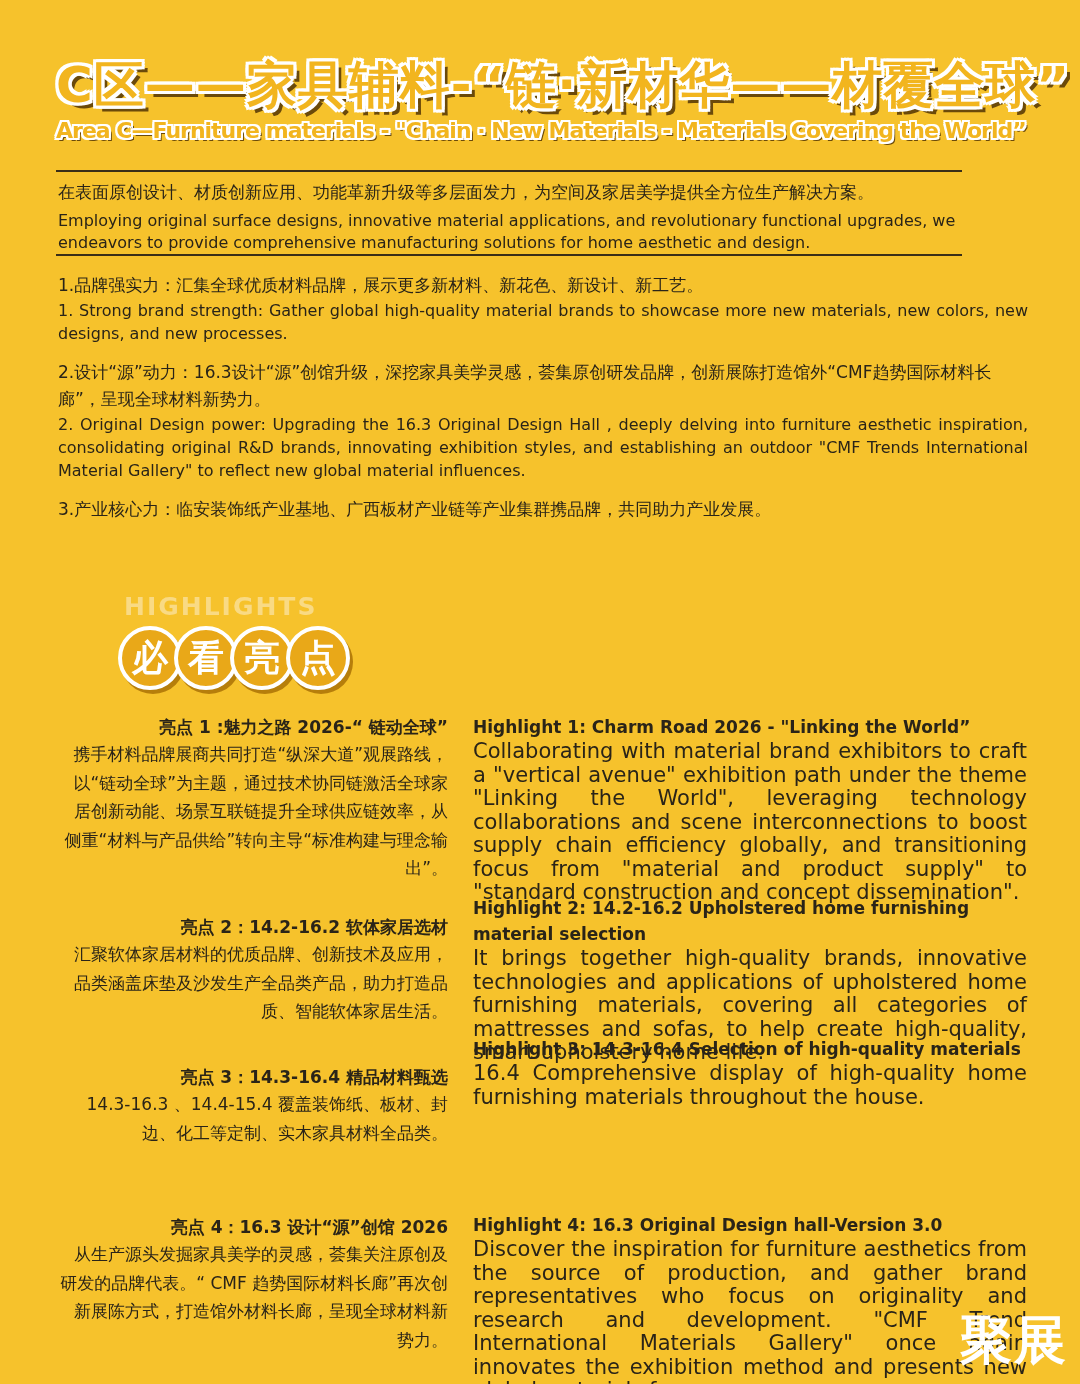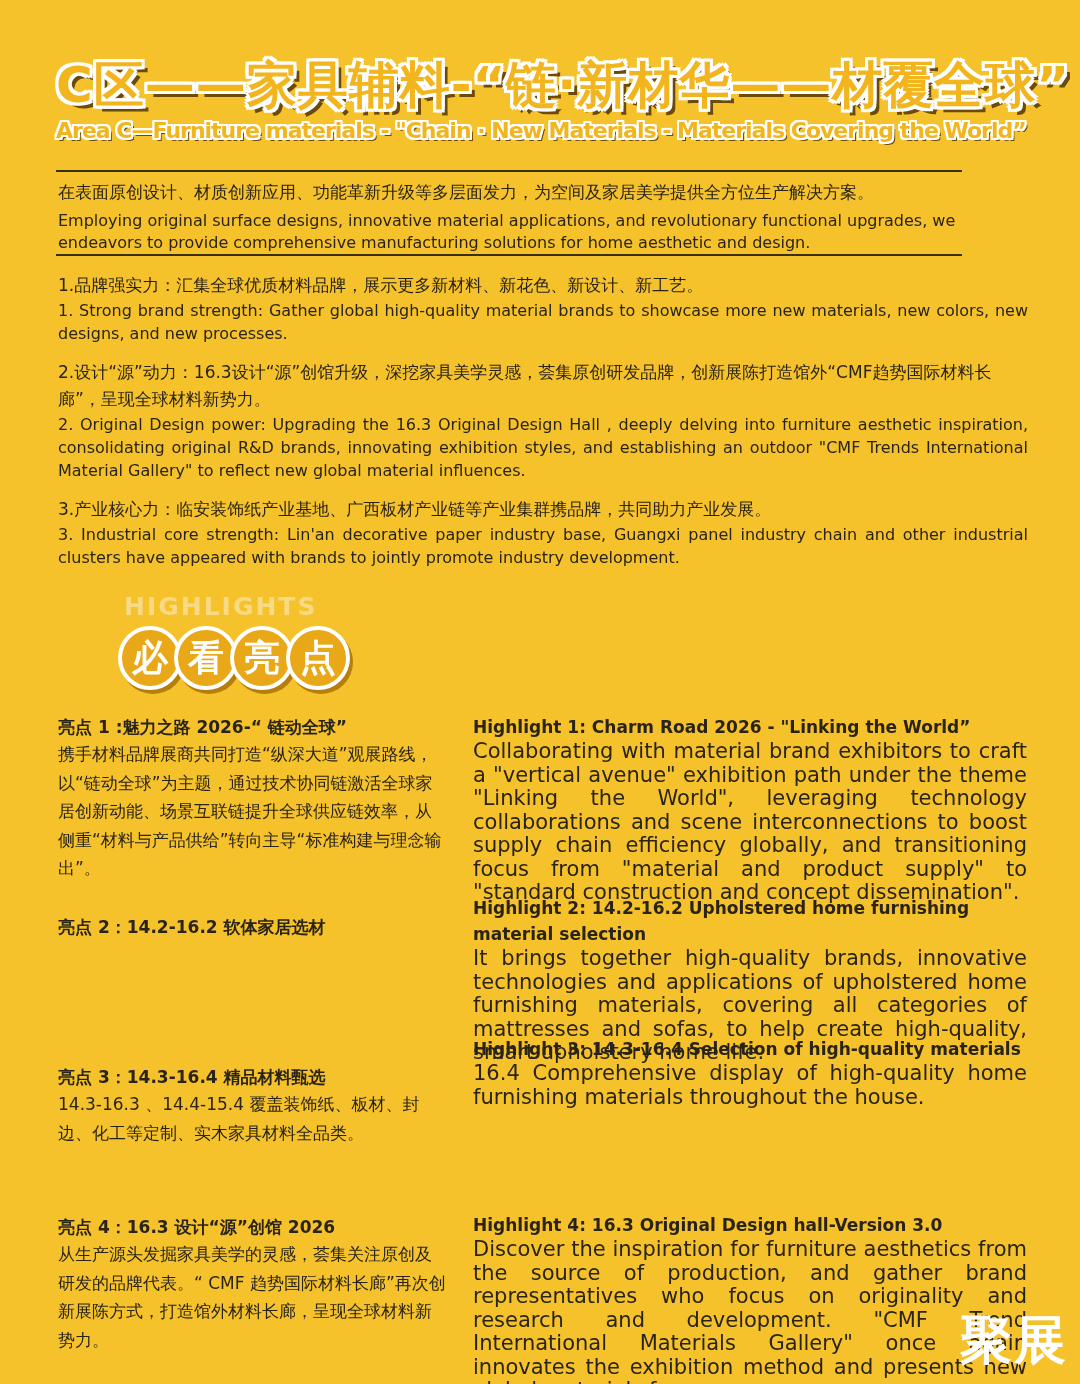--- a/index.html
+++ b/index.html
@@ -13,21 +13,21 @@
   .intro .cn{font-size:17px;line-height:24px;margin-bottom:6px;}
   .intro .en{font-size:16px;line-height:22px;}
   .points{position:absolute;left:58px;top:272px;width:970px;}
   .pt{margin-bottom:14px;}
   .pt .cn{font-size:17px;line-height:27px;}
   .pt .en{font-size:16px;line-height:23px;text-align:justify;}
   .hl-badge{position:absolute;left:118px;top:592px;width:230px;height:100px;}
   .hl-en{position:absolute;left:6px;top:0;font-size:25px;font-weight:bold;color:#F9DA84;letter-spacing:2px;}
   .hl-cn{position:absolute;left:0;top:34px;display:flex;}
   .hl-cn span{width:56px;height:56px;border-radius:50%;background:#E9A818;border:4px solid #fff;box-shadow:3px 4px 0 #b67e0b;color:#fff;font-size:36px;font-weight:bold;display:flex;align-items:center;justify-content:center;margin-right:-8px;}
-  .col-l{position:absolute;left:58px;width:390px;}
+  .col-l{position:absolute;left:58px;width:390px;text-align:right;}
   .col-r{position:absolute;left:473px;width:554px;}
   .h{font-size:17px;font-weight:bold;line-height:26px;}
   .b-cn{font-size:17px;line-height:28.5px;}
   .b-en{font-size:21px;line-height:23.5px;text-align:justify;}
   .logo{position:absolute;right:12px;bottom:8px;font-size:52px;font-weight:bold;color:#fff;letter-spacing:2px;}
 </style>
 </head>
 <body>
 
 <div class="title-cn">C区——家具辅料-“链·新材华——材覆全球”</div>
@@ -44,21 +44,20 @@
   <div class="pt">
     <div class="cn">1.品牌强实力：汇集全球优质材料品牌，展示更多新材料、新花色、新设计、新工艺。</div>
     <div class="en">1. Strong brand strength: Gather global high-quality material brands to showcase more new materials, new colors, new designs, and new processes.</div>
   </div>
   <div class="pt">
     <div class="cn">2.设计“源”动力：16.3设计“源”创馆升级，深挖家具美学灵感，荟集原创研发品牌，创新展陈打造馆外“CMF趋势国际材料长廊”，呈现全球材料新势力。</div>
     <div class="en">2. Original Design power: Upgrading the 16.3 Original Design Hall , deeply delving into furniture aesthetic inspiration, consolidating original R&amp;D brands, innovating exhibition styles, and establishing an outdoor "CMF Trends International Material Gallery" to reflect new global material influences.</div>
   </div>
   <div class="pt">
     <div class="cn">3.产业核心力：临安装饰纸产业基地、广西板材产业链等产业集群携品牌，共同助力产业发展。</div>
-    <div class="en">3. Industrial core strength: Lin'an decorative paper industry base, Guangxi panel industry chain and other industrial clusters have appeared with brands to jointly promote industry development.</div>
   </div>
 </div>
 
 <div class="hl-badge">
   <div class="hl-en">HIGHLIGHTS</div>
   <div class="hl-cn">
     <span>必</span>
     <span>看</span>
     <span>亮</span>
     <span>点</span>
@@ -69,20 +68,21 @@
   <div class="h">亮点 1 :魅力之路 2026-“ 链动全球”</div>
   <div class="b-cn">携手材料品牌展商共同打造“纵深大道”观展路线，以“链动全球”为主题，通过技术协同链激活全球家居创新动能、场景互联链提升全球供应链效率，从侧重“材料与产品供给”转向主导“标准构建与理念输出”。</div>
 </div>
 <div class="col-r" style="top:714px">
   <div class="h">Highlight 1: Charm Road 2026 - "Linking the World”</div>
   <div class="b-en">Collaborating with material brand exhibitors to craft a "vertical avenue" exhibition path under the theme "Linking the World", leveraging technology collaborations and scene interconnections to boost supply chain efficiency globally, and transitioning focus from "material and product supply" to "standard construction and concept dissemination".</div>
 </div>
 
 <div class="col-l" style="top:914px">
   <div class="h">亮点 2：14.2-16.2  软体家居选材</div>
+  <div class="b-cn">汇聚软体家居材料的优质品牌、创新技术及应用，品类涵盖床垫及沙发生产全品类产品，助力打造品质、智能软体家居生活。</div>
 </div>
 <div class="col-r" style="top:895px">
   <div class="h">Highlight 2: 14.2-16.2 Upholstered home furnishing material selection</div>
   <div class="b-en">It brings together high-quality brands, innovative technologies and applications of upholstered home furnishing materials, covering all categories of mattresses and sofas, to help create high-quality, smart upholstery home life.</div>
 </div>
 
 <div class="col-l" style="top:1064px">
   <div class="h">亮点 3：14.3-16.4  精品材料甄选</div>
   <div class="b-cn">14.3-16.3 、14.4-15.4 覆盖装饰纸、板材、封边、化工等定制、实木家具材料全品类。</div>
 </div>

